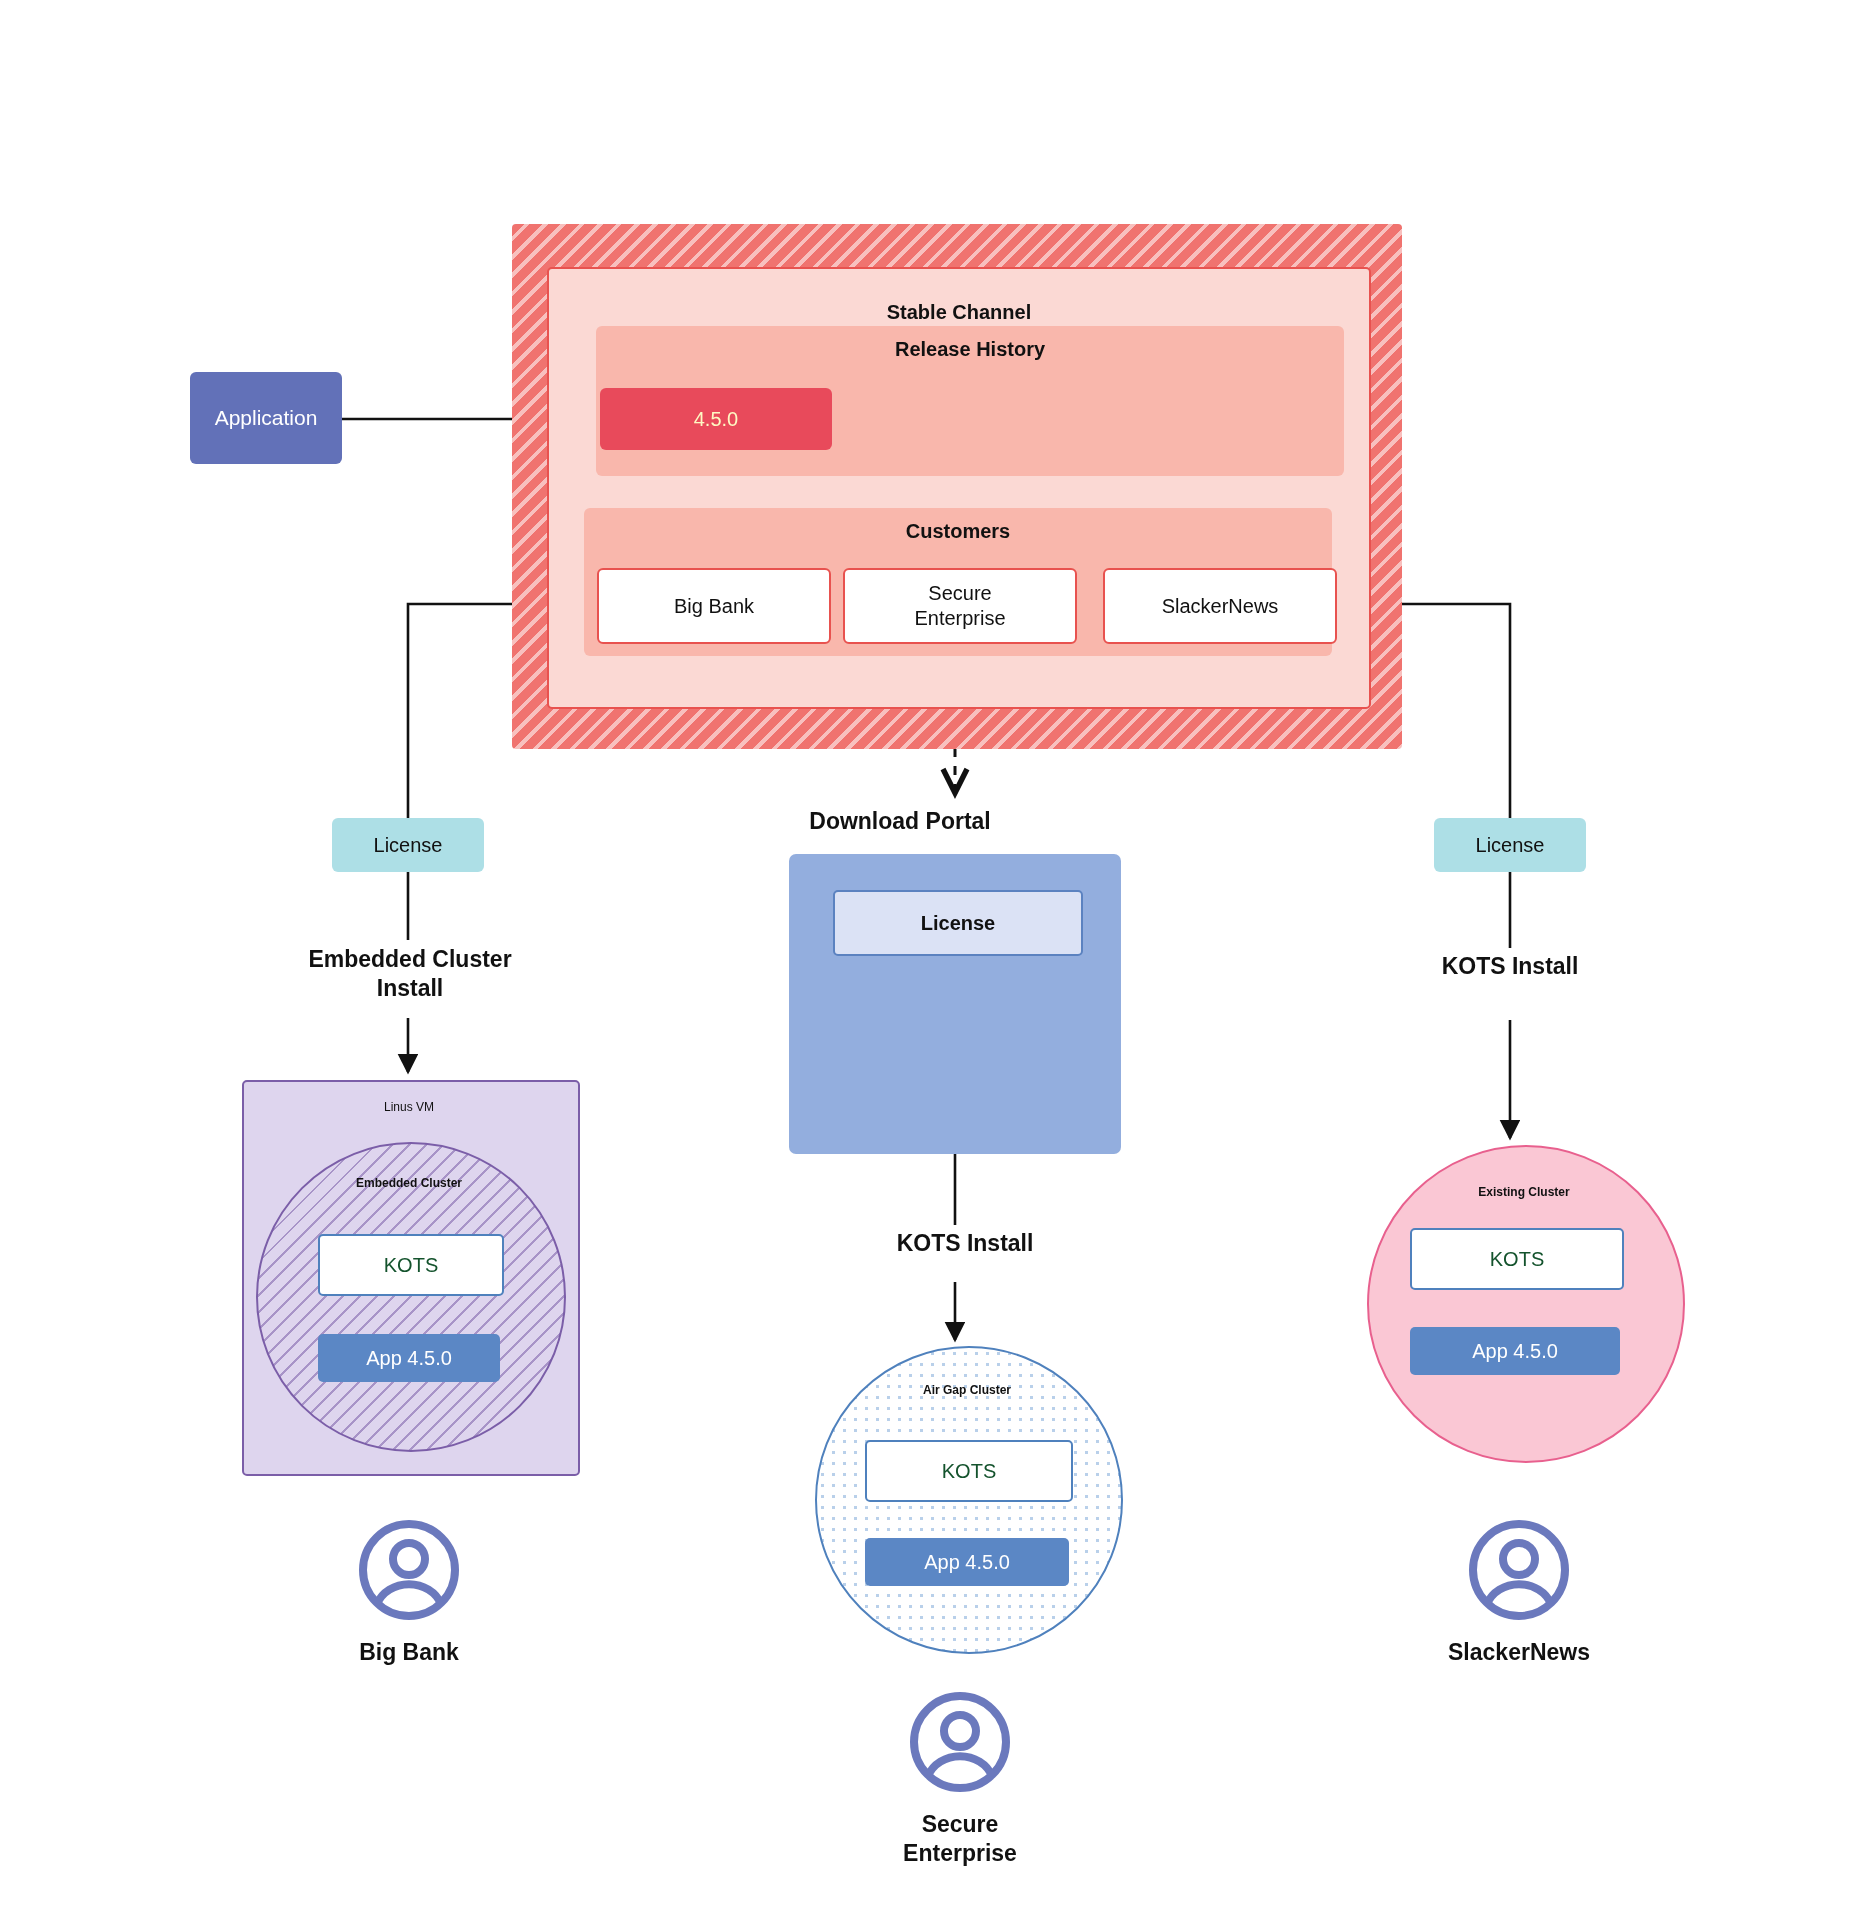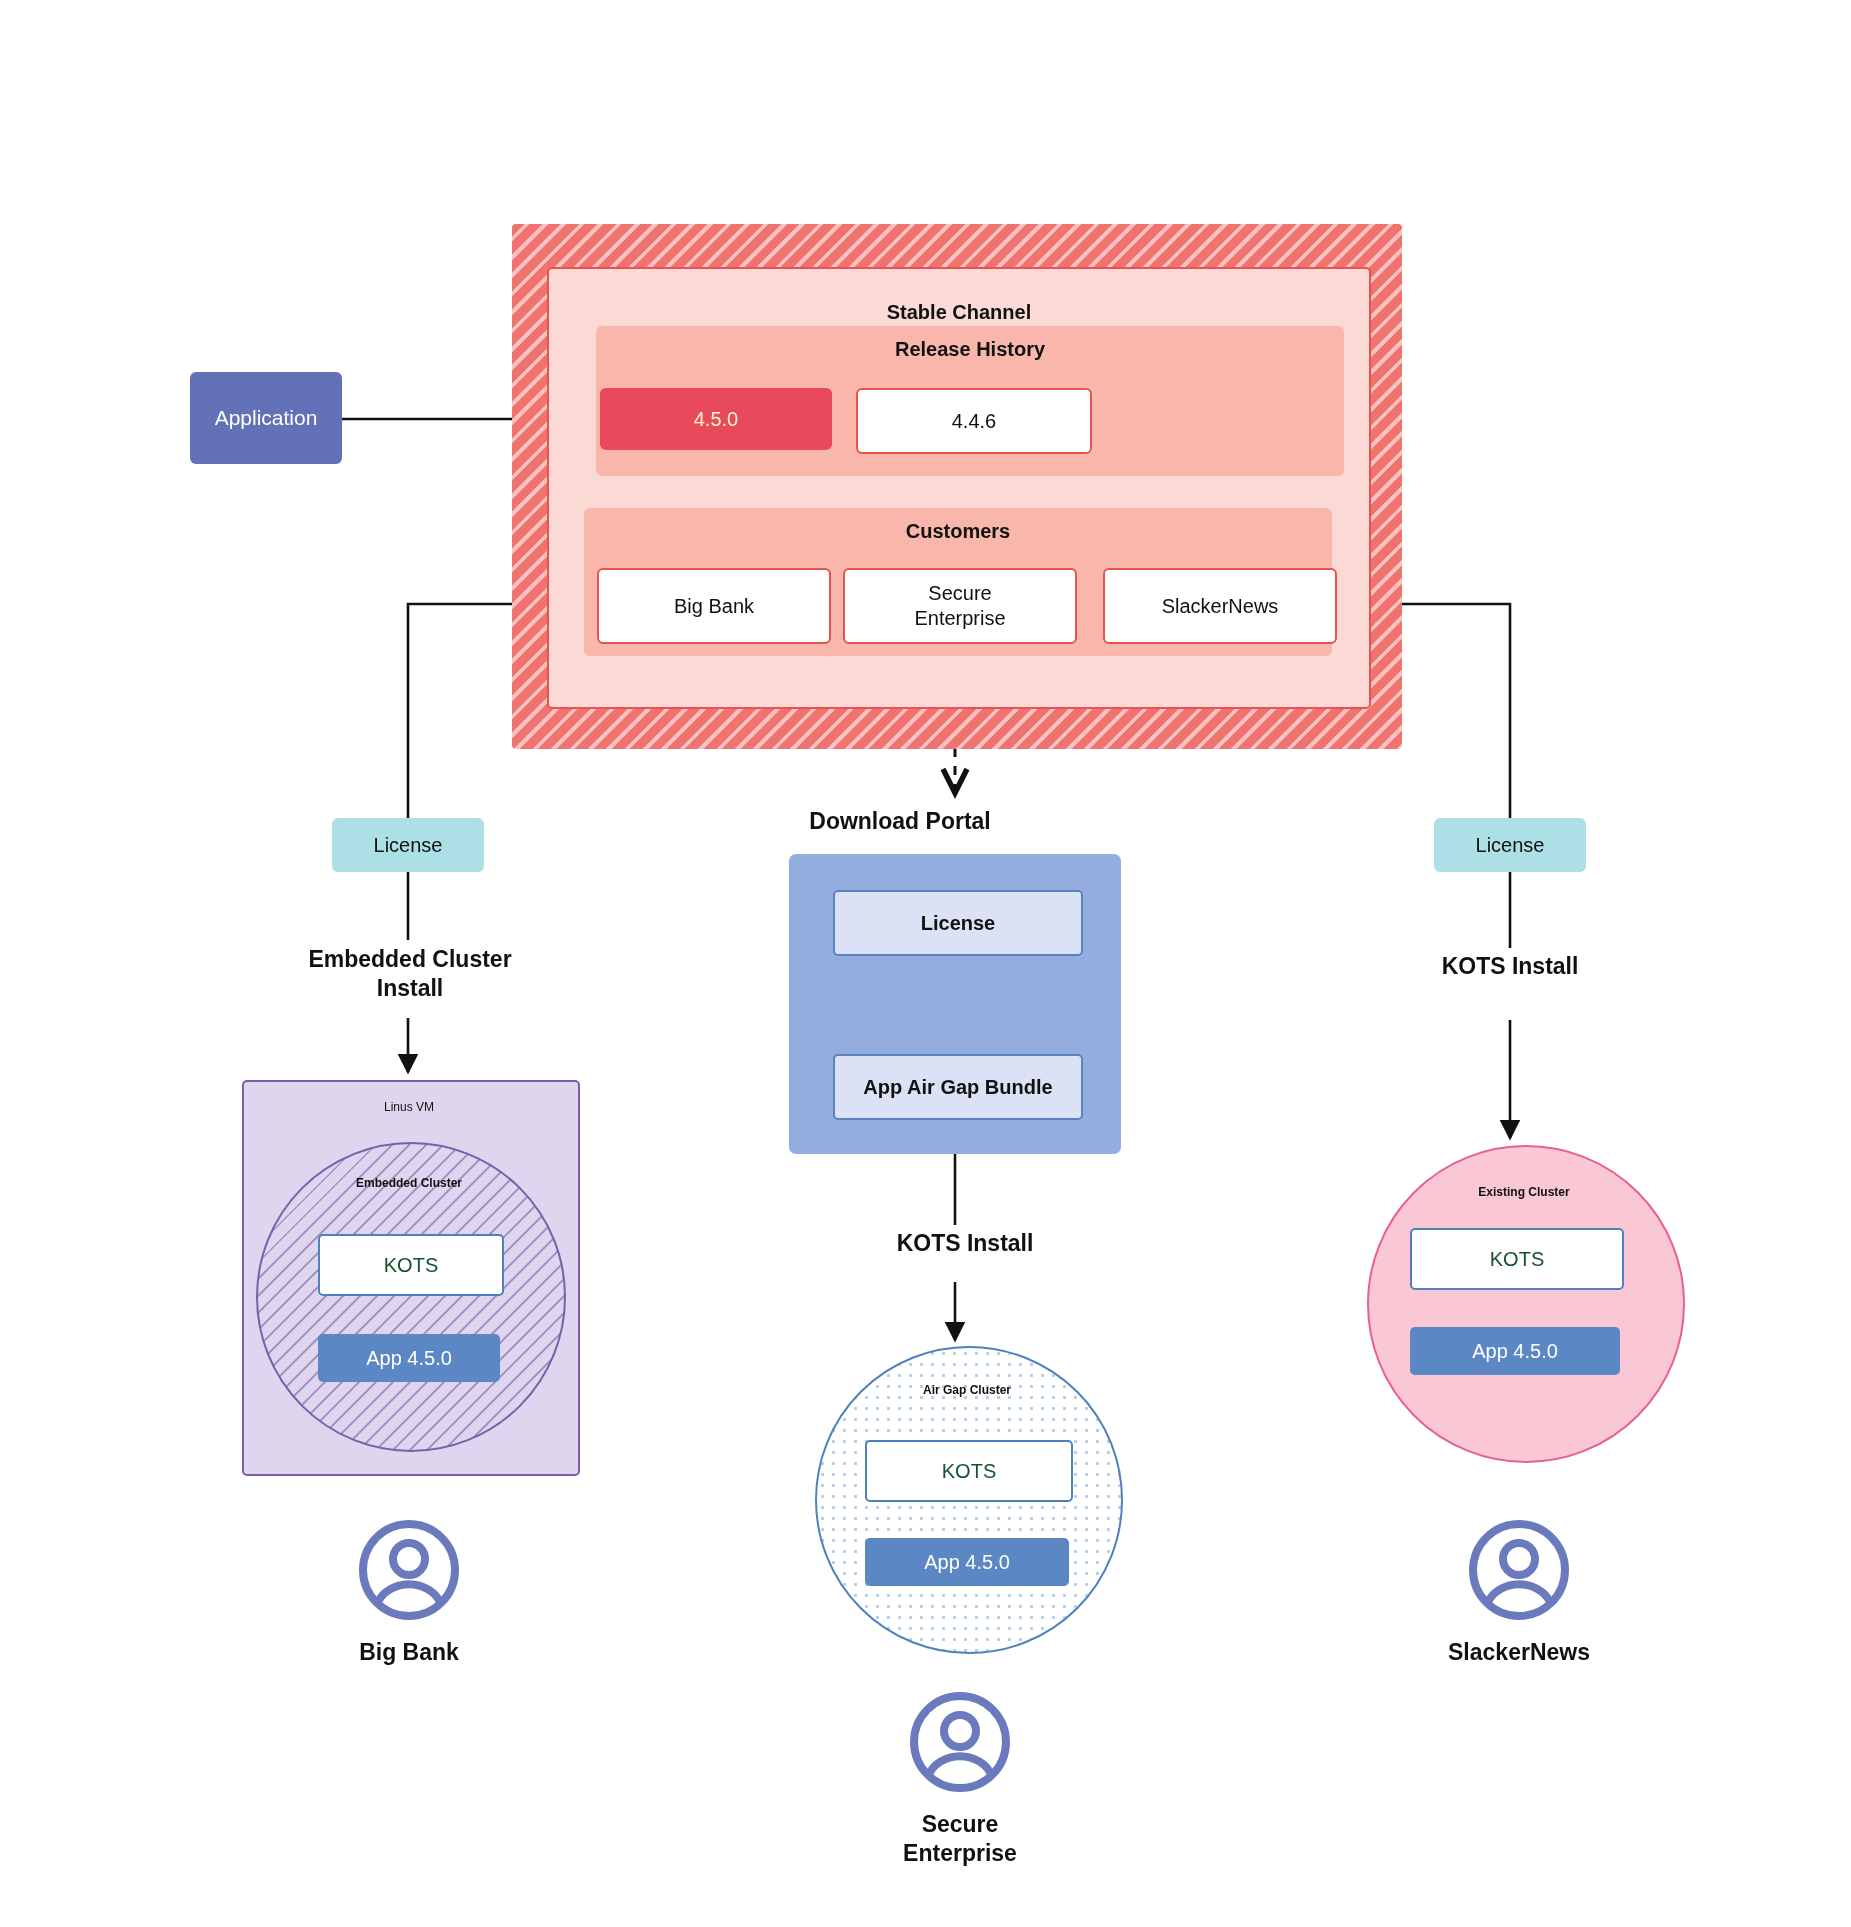--- a/index.html
+++ b/index.html
@@ -220,40 +220,38 @@
 
   <div class="abs" id="stable-channel">
     <div class="section-title" style="top:18px;margin-top:14px;">Stable Channel</div>
   </div>
 
   <div class="abs" id="release-history">
     <div class="section-title" style="top:12px;">Release History</div>
   </div>
 
   <div class="abs ctr rel-box" id="rel-450">4.5.0</div>
-  <div class="abs ctr rel-box" id="rel-446">4.4.6</div>
 
   <div class="abs" id="customers-box">
     <div class="section-title" style="top:12px;">Customers</div>
   </div>
 
   <div class="abs ctr cust-box lbl" id="cust-bigbank">Big Bank</div>
   <div class="abs ctr cust-box lbl" id="cust-secure">Secure
 Enterprise</div>
   <div class="abs ctr cust-box lbl" id="cust-slacker">SlackerNews</div>
 
   <div class="abs ctr" id="application-box">Application</div>
 
   <div class="abs ctr license-chip" id="license-left">License</div>
   <div class="abs ctr license-chip" id="license-right">License</div>
 
   <div class="abs" id="dl-title">Download  Portal</div>
   <div class="abs" id="download-portal"></div>
   <div class="abs ctr dl-item" id="dl-license">License</div>
-  <div class="abs ctr dl-item" id="dl-app-bundle">App Air Gap Bundle</div>
 
   <div class="abs" id="lbl-embedded-install">Embedded Cluster
 Install</div>
   <div class="abs" id="lbl-kots-install-right">KOTS Install</div>
   <div class="abs" id="lbl-kots-install-mid">KOTS Install</div>
 
   <div class="abs" id="linus-vm"></div>
   <div class="sub-title" id="t-linus">Linus VM</div>
   <div class="abs" id="embedded-cluster-circle"></div>
   <div class="sub-title" id="t-embedded">Embedded Cluster</div>

